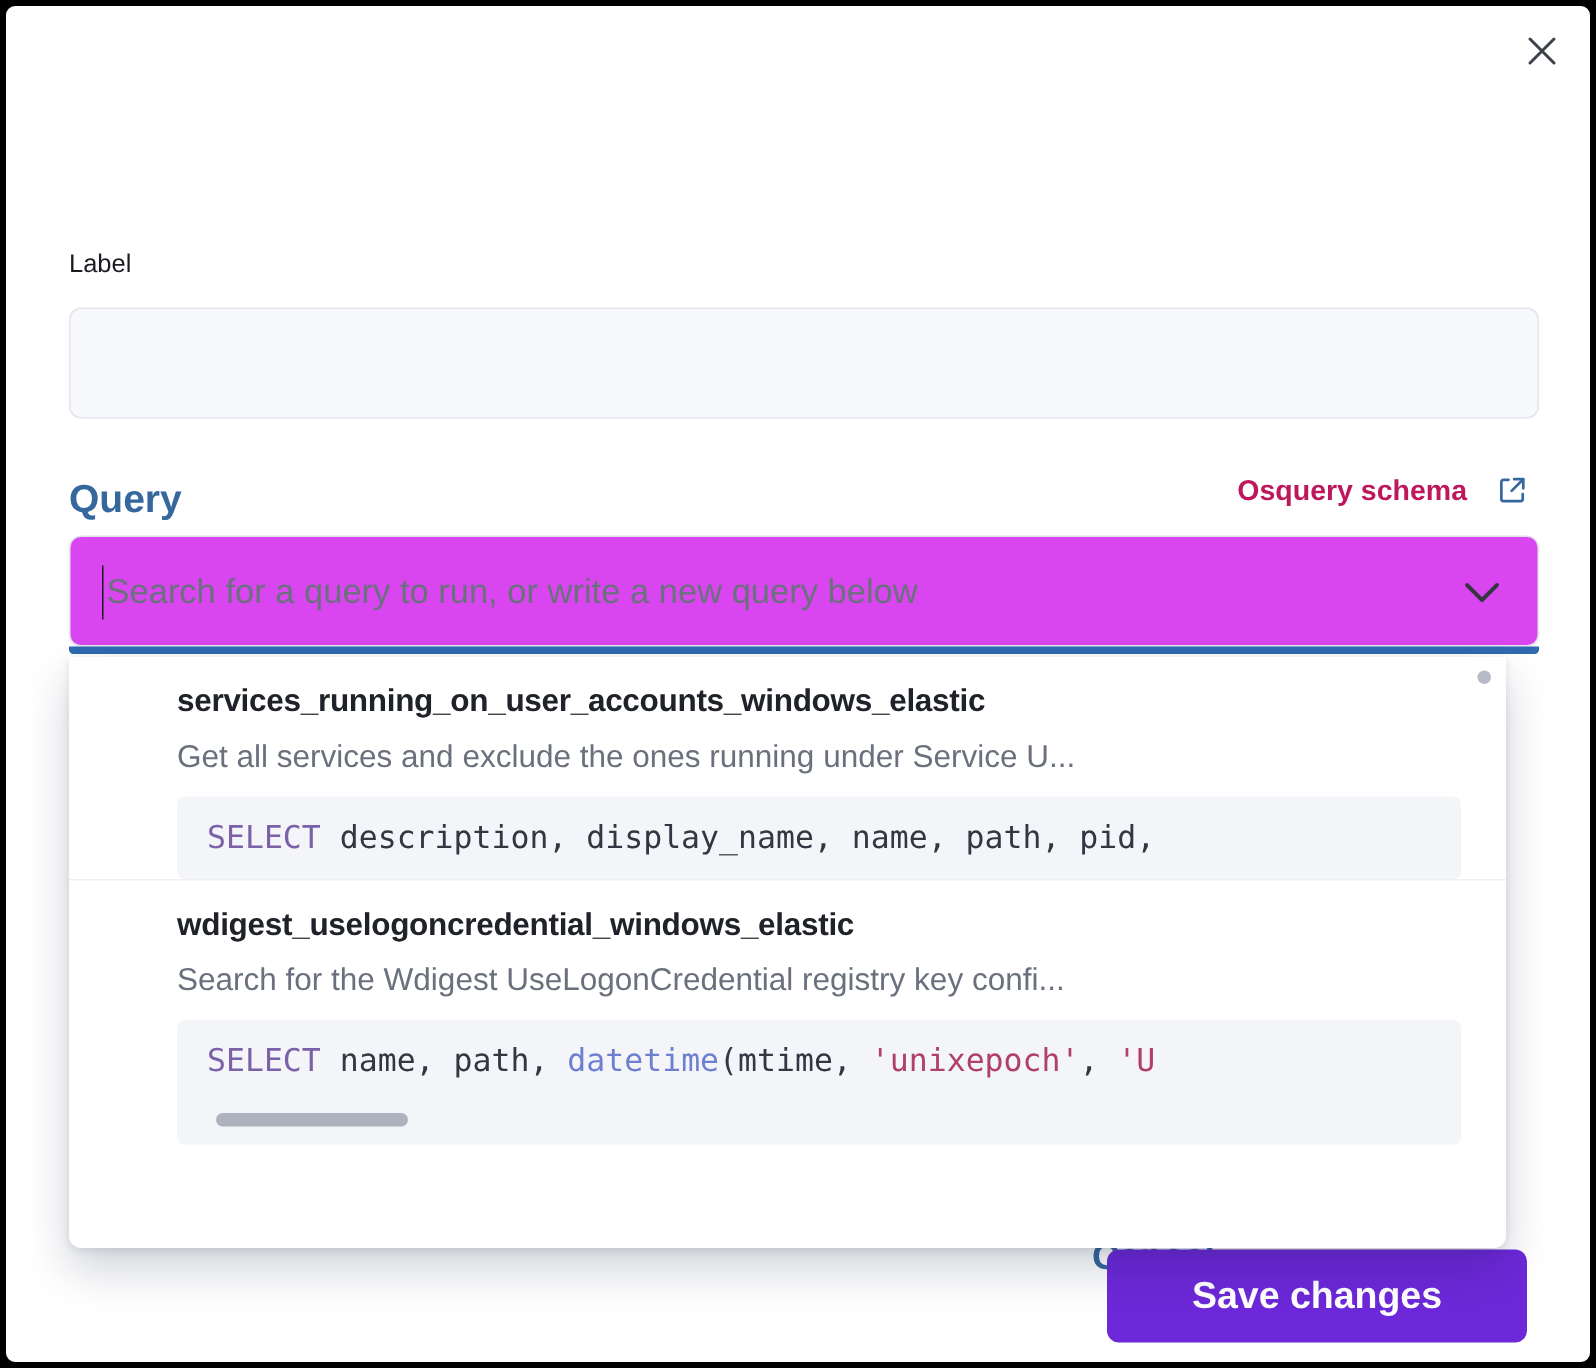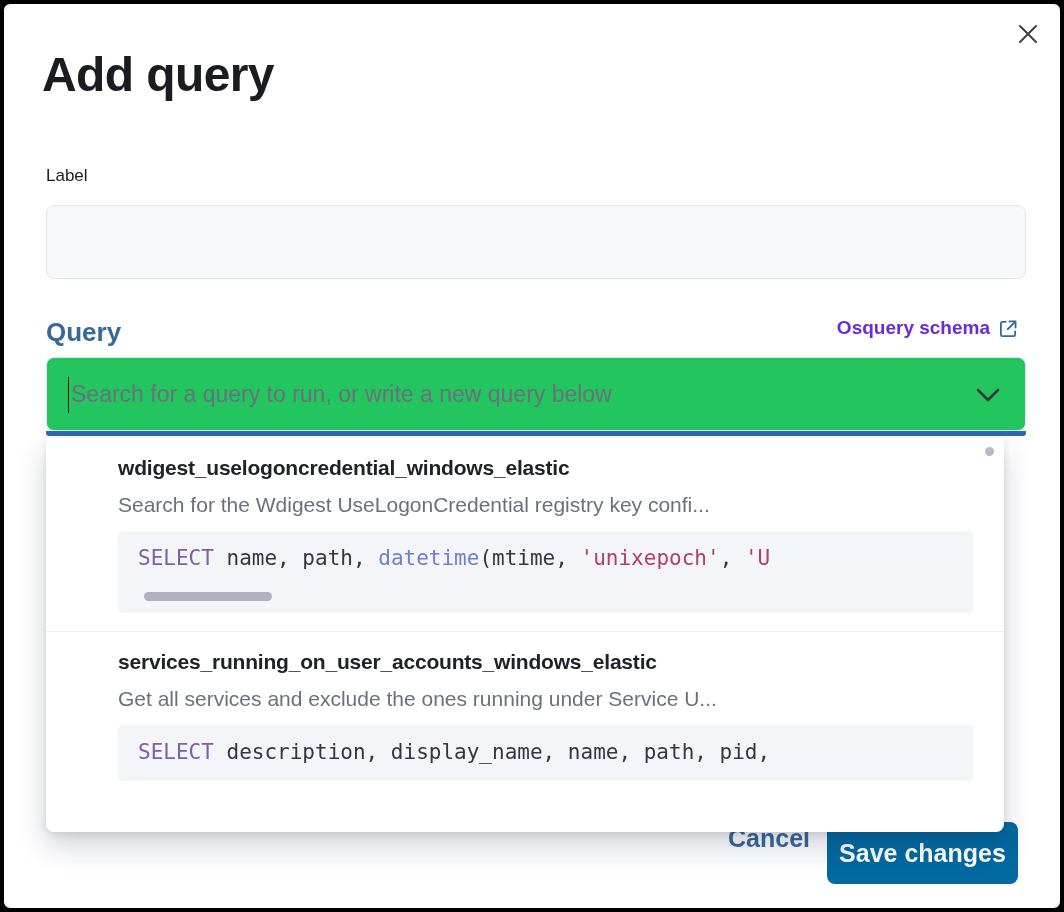--- a/index.html
+++ b/index.html
@@ -69,33 +69,33 @@
     left: 42px; top: 313px;
     font-size: 26px;
     font-weight: 700;
     color: #36689e;
   }
   .schema-link {
     position: absolute;
     right: 42px; top: 313px;
     font-size: 19px;
     font-weight: 700;
-    color: #6d28d9;
+    color: #be185d;
     text-decoration: none;
-    display: flex; align-items: center; gap: 9px;
+    display: flex; align-items: flex-start; gap: 21px;
     cursor: pointer;
   }
   .schema-link svg { display:block; }
 
   
   .combo-wrap {
     position: absolute;
     left: 42px; top: 353px;
     width: 980px; height: 74px;
-    background: #22c55e;
+    background: #d946ef;
     border: 1px solid #e3e5ee;
     border-radius: 8px;
     box-shadow: 0 1px 2px rgba(30,40,70,.06);
     padding-left: 28px;
   }
   .combo-caret {
     position: absolute;
     left: 0; top: 0;
     width: 1px; height: 36px;
     margin: 19px 0 0 21px;
@@ -203,23 +203,23 @@
     font-weight: 700;
     color: #36689e;
     background: transparent;
     border: none;
     padding: 8px 10px;
     cursor: pointer;
     z-index: 5;
   }
   .btn-save {
     position: absolute;
-    right: 42px; bottom: 24px;
-    width: 191px; height: 62px;
-    background: #0369a1;
+    right: 42px; bottom: 13px;
+    width: 280px; height: 62px;
+    background: #6d28d9;
     color: #ffffff;
     font-family: "Liberation Sans", sans-serif;
     font-size: 25px;
     font-weight: 700;
     border: none;
     border-radius: 8px;
     cursor: pointer;
     z-index: 5;
   }
 </style>
@@ -227,21 +227,20 @@
 <body>
 
 <div id="screen">
 
   <button class="close-btn" aria-label="close">
     <svg width="22" height="22" viewBox="0 0 22 22">
       <path d="M3 3 L19 19 M19 3 L3 19" stroke="#3c4049" stroke-width="2" stroke-linecap="round" fill="none"></path>
     </svg>
   </button>
 
-  <div class="modal-title">Add query</div>
 
   <div class="field-label">Label</div>
   <input class="label-input" type="text" placeholder="" style="">
 
   <div class="query-label">Query</div>
 
   <a class="schema-link" href="#">
     <span>Osquery schema</span>
     <span>
       <svg width="19" height="19" viewBox="0 0 20 20">
@@ -263,31 +262,31 @@
   </div>
   <div class="focus-underline"></div>
 
   <button class="btn-cancel">Cancel</button>
   <button class="btn-save">Save changes</button>
 
   <div class="dropdown">
     <div class="dd-scroll-dot"></div>
 
     <div class="dd-item">
+      <div class="dd-title">services_running_on_user_accounts_windows_elastic</div>
+      <div class="dd-desc">Get all services and exclude the ones running under Service U...</div>
+      <div class="dd-code" style="padding-bottom:14px;">
+        <pre><span class="sql-kw">SELECT</span><span> description, display_name, name, path, pid,</span></pre>
+      </div>
+    </div>
+
+    <div class="dd-item">
       <div class="dd-title">wdigest_uselogoncredential_windows_elastic</div>
       <div class="dd-desc">Search for the Wdigest UseLogonCredential registry key confi...</div>
       <div class="dd-code">
         <pre><span class="sql-kw">SELECT</span><span> name, path, </span><span class="sql-fn">datetime</span><span>(mtime, </span><span class="sql-str">'unixepoch'</span><span>, </span><span class="sql-str">'U</span></pre>
         <div class="code-scrollbar"></div>
       </div>
       <div class="code-pad"></div>
     </div>
-
-    <div class="dd-item">
-      <div class="dd-title">services_running_on_user_accounts_windows_elastic</div>
-      <div class="dd-desc">Get all services and exclude the ones running under Service U...</div>
-      <div class="dd-code" style="padding-bottom:14px;">
-        <pre><span class="sql-kw">SELECT</span><span> description, display_name, name, path, pid,</span></pre>
-      </div>
-    </div>
   </div>
 
 </div>
 
 </body></html>

